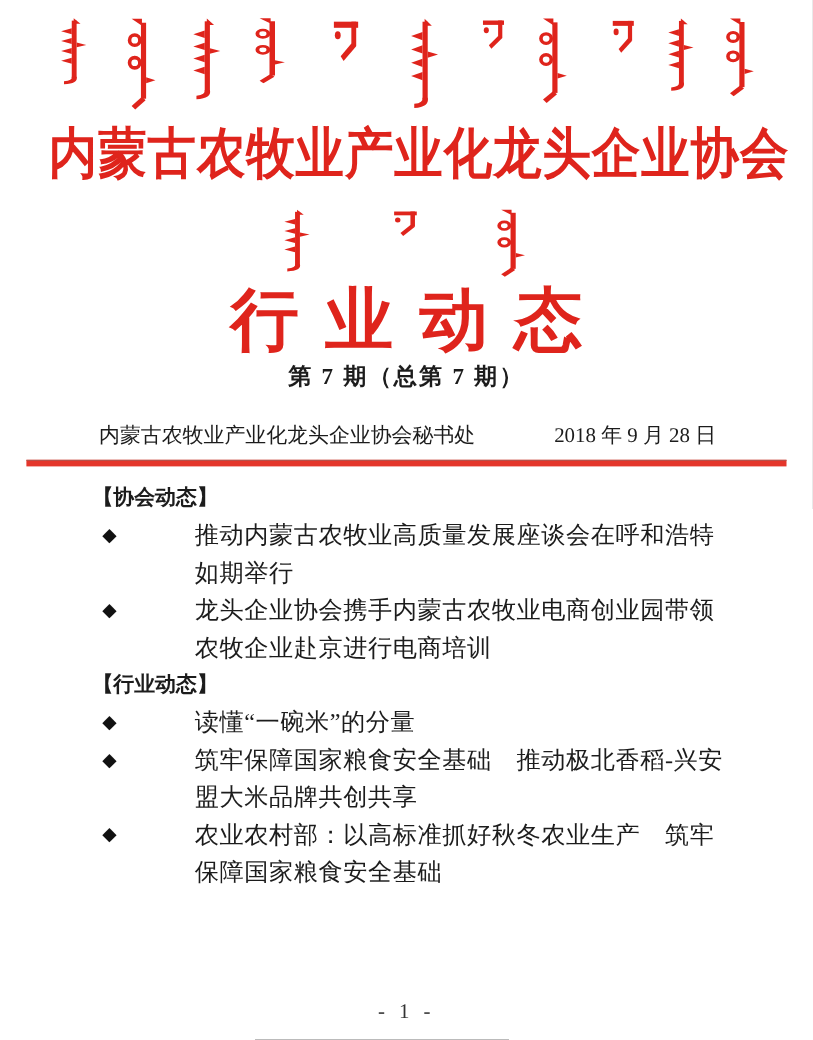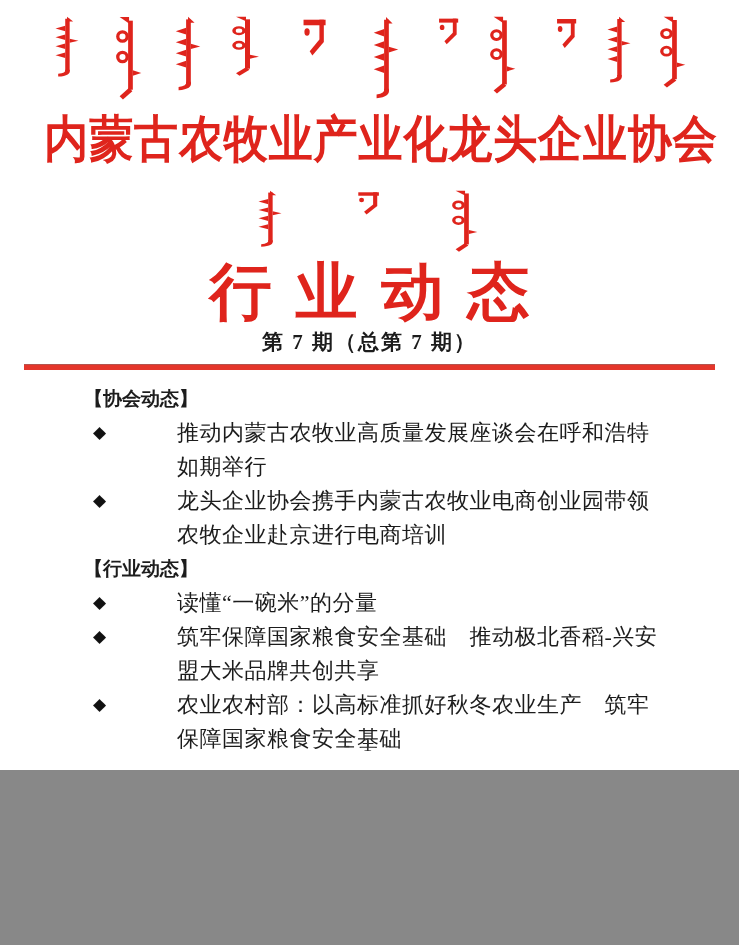--- a/index.html
+++ b/index.html
@@ -1,17 +1,17 @@
 <!DOCTYPE html>
 <html style="--red: #df241c; --rule-red: #e4362b; --ink: #1c1c1c;"><head>
 <meta charset="utf-8">
 <style>
   html,body{margin:0;padding:0;background:#888;}
   .page{
-    width:739px;height:770px;margin:0 auto;background:#fff;position:relative;
+    width:739px;height:945px;margin:0 auto;background:#fff;position:relative;
     font-family:"Liberation Serif","DejaVu Serif",serif;color:var(--ink,#1c1c1c);
     overflow:hidden;
   }
   
   .mongol-top{display:block;margin:16px auto 0;color:var(--red,#df241c);}
   .mongol-mid{display:block;margin:16px auto 0;color:var(--red,#df241c);}
   
   .org-title{
     margin-top:2px;text-align:center;font-size:50px;font-weight:700;
     color:var(--red,#df241c);white-space:nowrap;line-height:70px;
@@ -102,20 +102,24 @@
   <svg class="mongol-mid" width="250" height="64" viewBox="0 0 250 64">
     <use href="#mw-a" x="10" y="0" width="30" height="58"></use>
     <use href="#mw-b" x="110" y="0" width="28" height="26"></use>
     <use href="#mw-c" x="205" y="0" width="32" height="62"></use>
   </svg>
 
   <div class="bulletin-title">行业动态</div>
 
   <div class="issue-line">第 7 期（总第 7 期）</div>
 
+  <div class="pub-row">
+    <span>内蒙古农牧业产业化龙头企业协会秘书处</span>
+    <span>2018 年 9 月 28 日</span>
+  </div>
 
   <div class="red-rule"></div>
 
 
   <div class="toc">
 
     <div class="toc-section-label">【协会动态】</div>
 
     <div class="toc-item">
       <span class="toc-bullet">◆</span>

